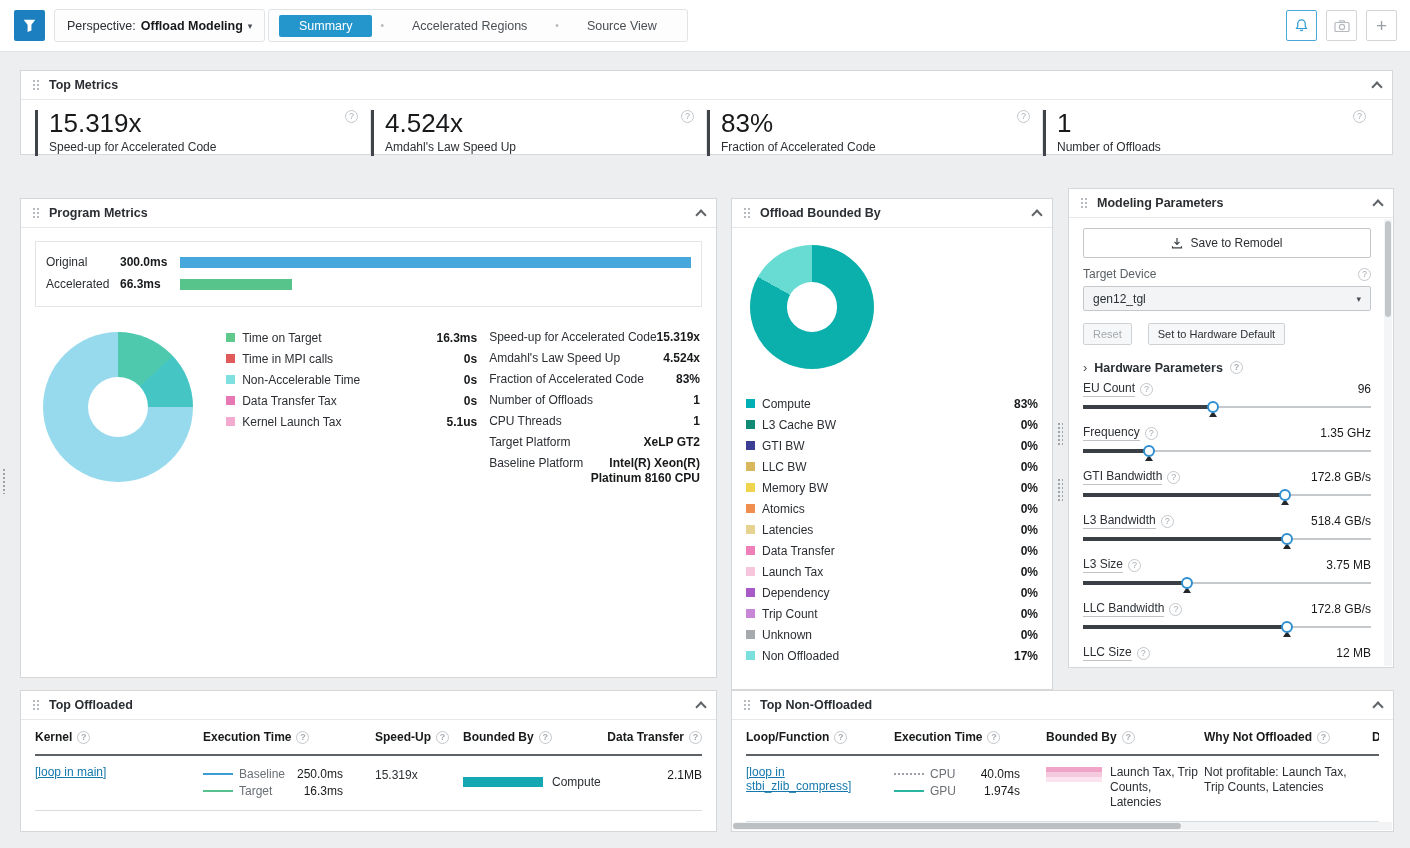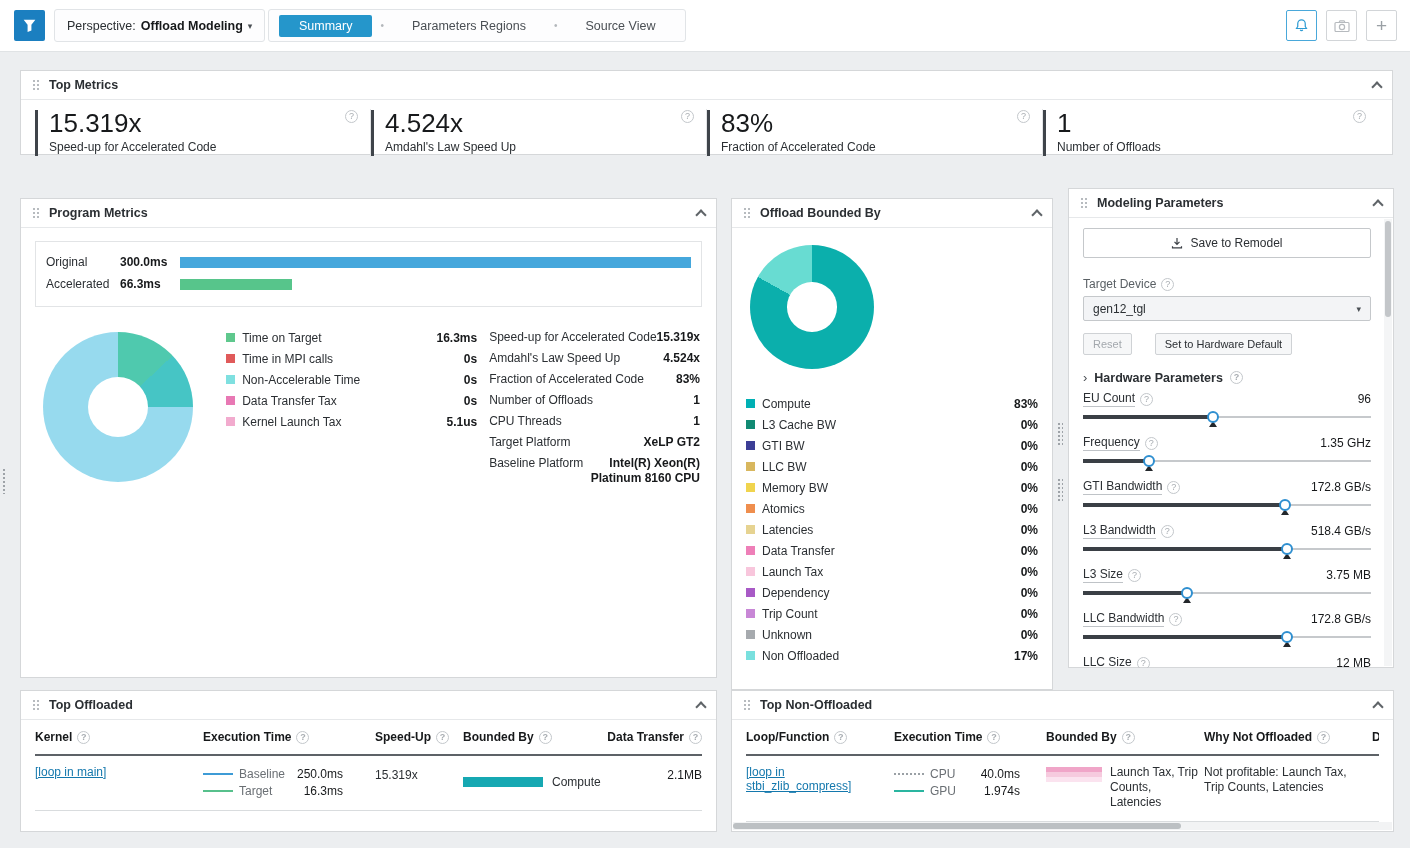--- a/index.html
+++ b/index.html
@@ -66,24 +66,24 @@
 
   
   #offload-bounded { left:731px; top:198px; width:322px; height:492px; }
   .ob-content { padding:14px; }
   .donut-ob { width:124px; height:124px; margin:3px 0 24px 4px; background:conic-gradient(from 299deg, #68dcd2 0 17%, #0bafac 0); }
 
   
   #modeling-params { left:1068px; top:188px; width:326px; height:480px; }
   .mp-content { padding:10px 22px 0 14px; position:relative; height:450px; overflow:hidden; }
   .save-btn { width:100%; height:30px; border:1px solid #c5c8cb; background:#fff; border-radius:2px; display:flex; align-items:center; justify-content:center; gap:7px; font-size:12px; color:#2b2f33; cursor:pointer; }
-  .field-label { margin-top:19px; font-size:12px; color:#5a6065; display:flex; align-items:center; gap:5px; }
+  .field-label { margin-top:9px; font-size:12px; color:#5a6065; display:flex; align-items:center; gap:5px;justify-content:space-between; }
   .select { margin-top:5px; height:25px; background:#f3f4f6; border:1px solid #c5c8cb; border-radius:2px; display:flex; align-items:center; padding:8px 9px; color:#2b2f33; cursor:pointer; }
   .select .caret { margin-left:auto; }
-  .btn-row { margin-top:12px; display:flex; gap:23px; }
+  .btn-row { margin-top:12px; display:flex; gap:16px; }
   .btn-small { font-size:11px; padding:4px 9px; border:1px solid #cfd2d5; background:#f6f7f8; border-radius:2px; color:#2b2f33; cursor:pointer; }
   .btn-small.disabled { color:#a3a8ad; }
   .hw-header { margin-top:15px; display:flex; align-items:center; gap:7px; font-weight:bold; font-size:12.5px; color:#2b2f33; }
   .hw-caret { color:#4a4f54; font-size:13px; font-weight:normal; cursor:pointer; }
   .slider { margin-top:6px; }
   .sl-top { display:flex; align-items:center; font-size:12px; height:16px; }
   .sl-label { color:#2b2f33; border-bottom:1px solid #bfc3c7; padding-bottom:1px; }
   .sl-top .help { margin-left:5px; }
   .sl-value { margin-left:auto; color:#17191b; }
   .sl-track { position:relative; height:20px; margin-top:2px; cursor:pointer; }
@@ -136,21 +136,21 @@
       </svg>
   </div>
   <div class="persp">
     <span>Perspective:</span>
     <b>Offload Modeling</b>
     <span class="caret">▾</span>
   </div>
   <div class="tabs">
     <span class="tab active">Summary</span>
     <span class="tab-dot">•</span>
-    <span class="tab">Parameters Regions</span>
+    <span class="tab">Accelerated Regions</span>
     <span class="tab-dot">•</span>
     <span class="tab">Source View</span>
   </div>
   <div class="tb-actions">
     <div class="tb-btn bell">
       <svg width="15" height="15" viewBox="0 0 16 16">
           <path d="M8 2a4 4 0 0 0-4 4v3l-1.3 2.2h10.6L12 9V6a4 4 0 0 0-4-4z" fill="none" stroke="#2d9bd3" stroke-width="1.3"></path>
           <path d="M6.7 12.6a1.4 1.4 0 0 0 2.6 0" fill="none" stroke="#2d9bd3" stroke-width="1.3"></path>
         </svg>
     </div>

